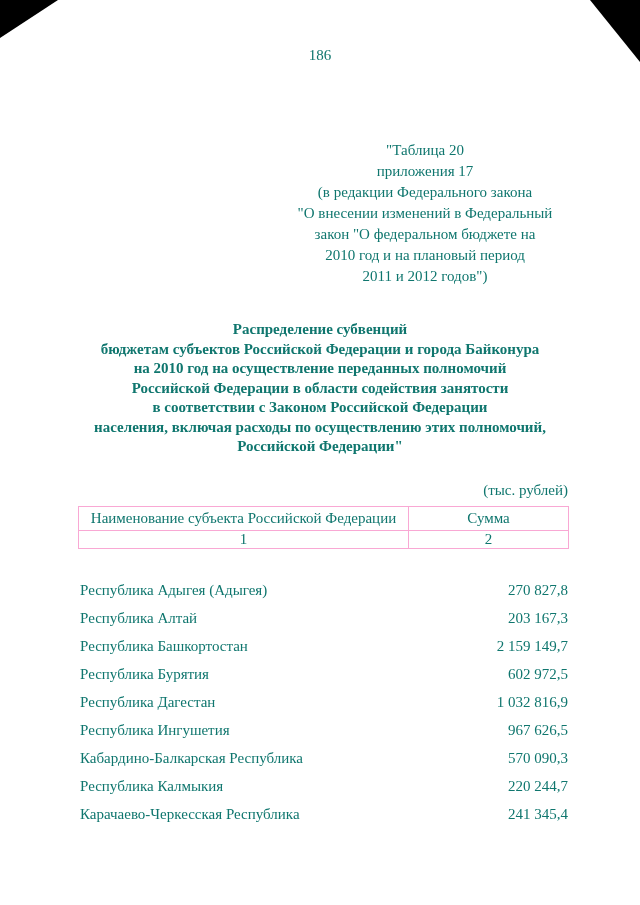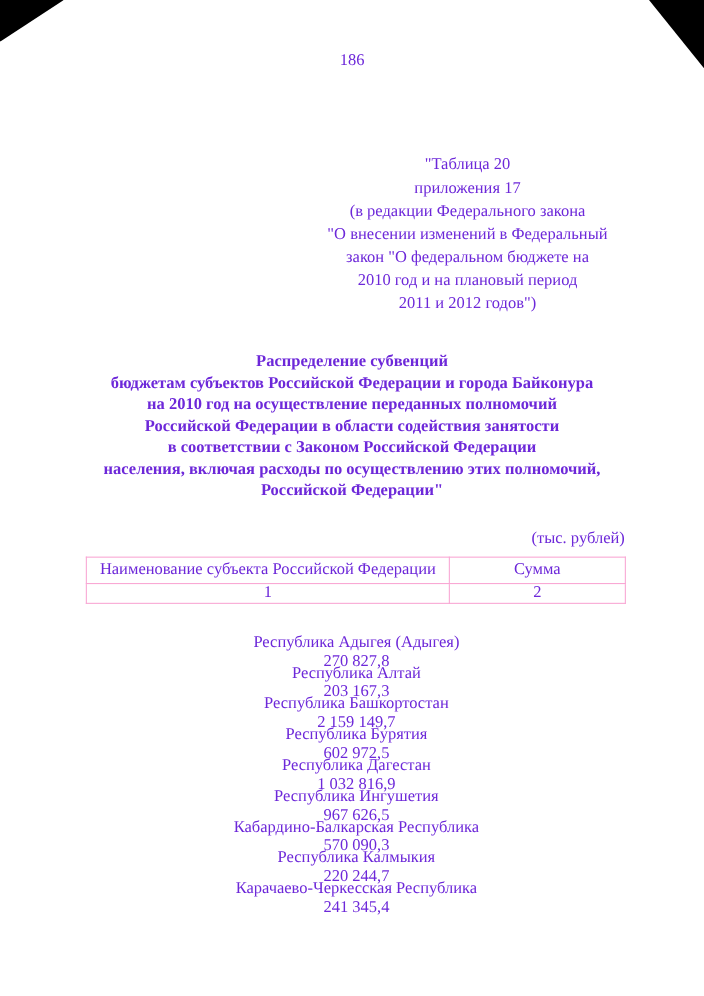--- a/index.html
+++ b/index.html
@@ -3,21 +3,21 @@
 <meta charset="utf-8">
 <style>
   * { margin: 0; padding: 0; box-sizing: border-box; }
   html, body { background: #ffffff; }
   .page {
     position: relative;
     width: 640px;
     height: 905px;
     margin: 0 auto;
     background: #ffffff;
-    color: #6d28d9;
+    color: #0f766e;
     font-family: "Liberation Serif", "DejaVu Serif", serif;
     font-size: 15px;
     overflow: hidden;
   }
   .corner { position: absolute; background: #000; }
   .corner-tl {
     top: 0; left: 0; width: 58px; height: 38px;
     clip-path: polygon(0 0, 100% 0, 0 100%);
   }
   .corner-tr {
@@ -58,21 +58,20 @@
   .tbl tr.hdr th { height: 24px; }
   .tbl tr.nums td { height: 18px; line-height: 15px; }
   .rows {
     position: absolute; top: 576px; left: 80px; width: 488px;
   }
   .row {
     height: 28px;
     display: flex;
     justify-content: space-between;
     align-items: center;
-    flex-direction: column;
   }
   .rname { text-align: left; }
   .rval  { text-align: left; }
 </style>
 </head>
 <body>
 
 <div class="page">
 
   <div class="corner corner-tl"></div>

